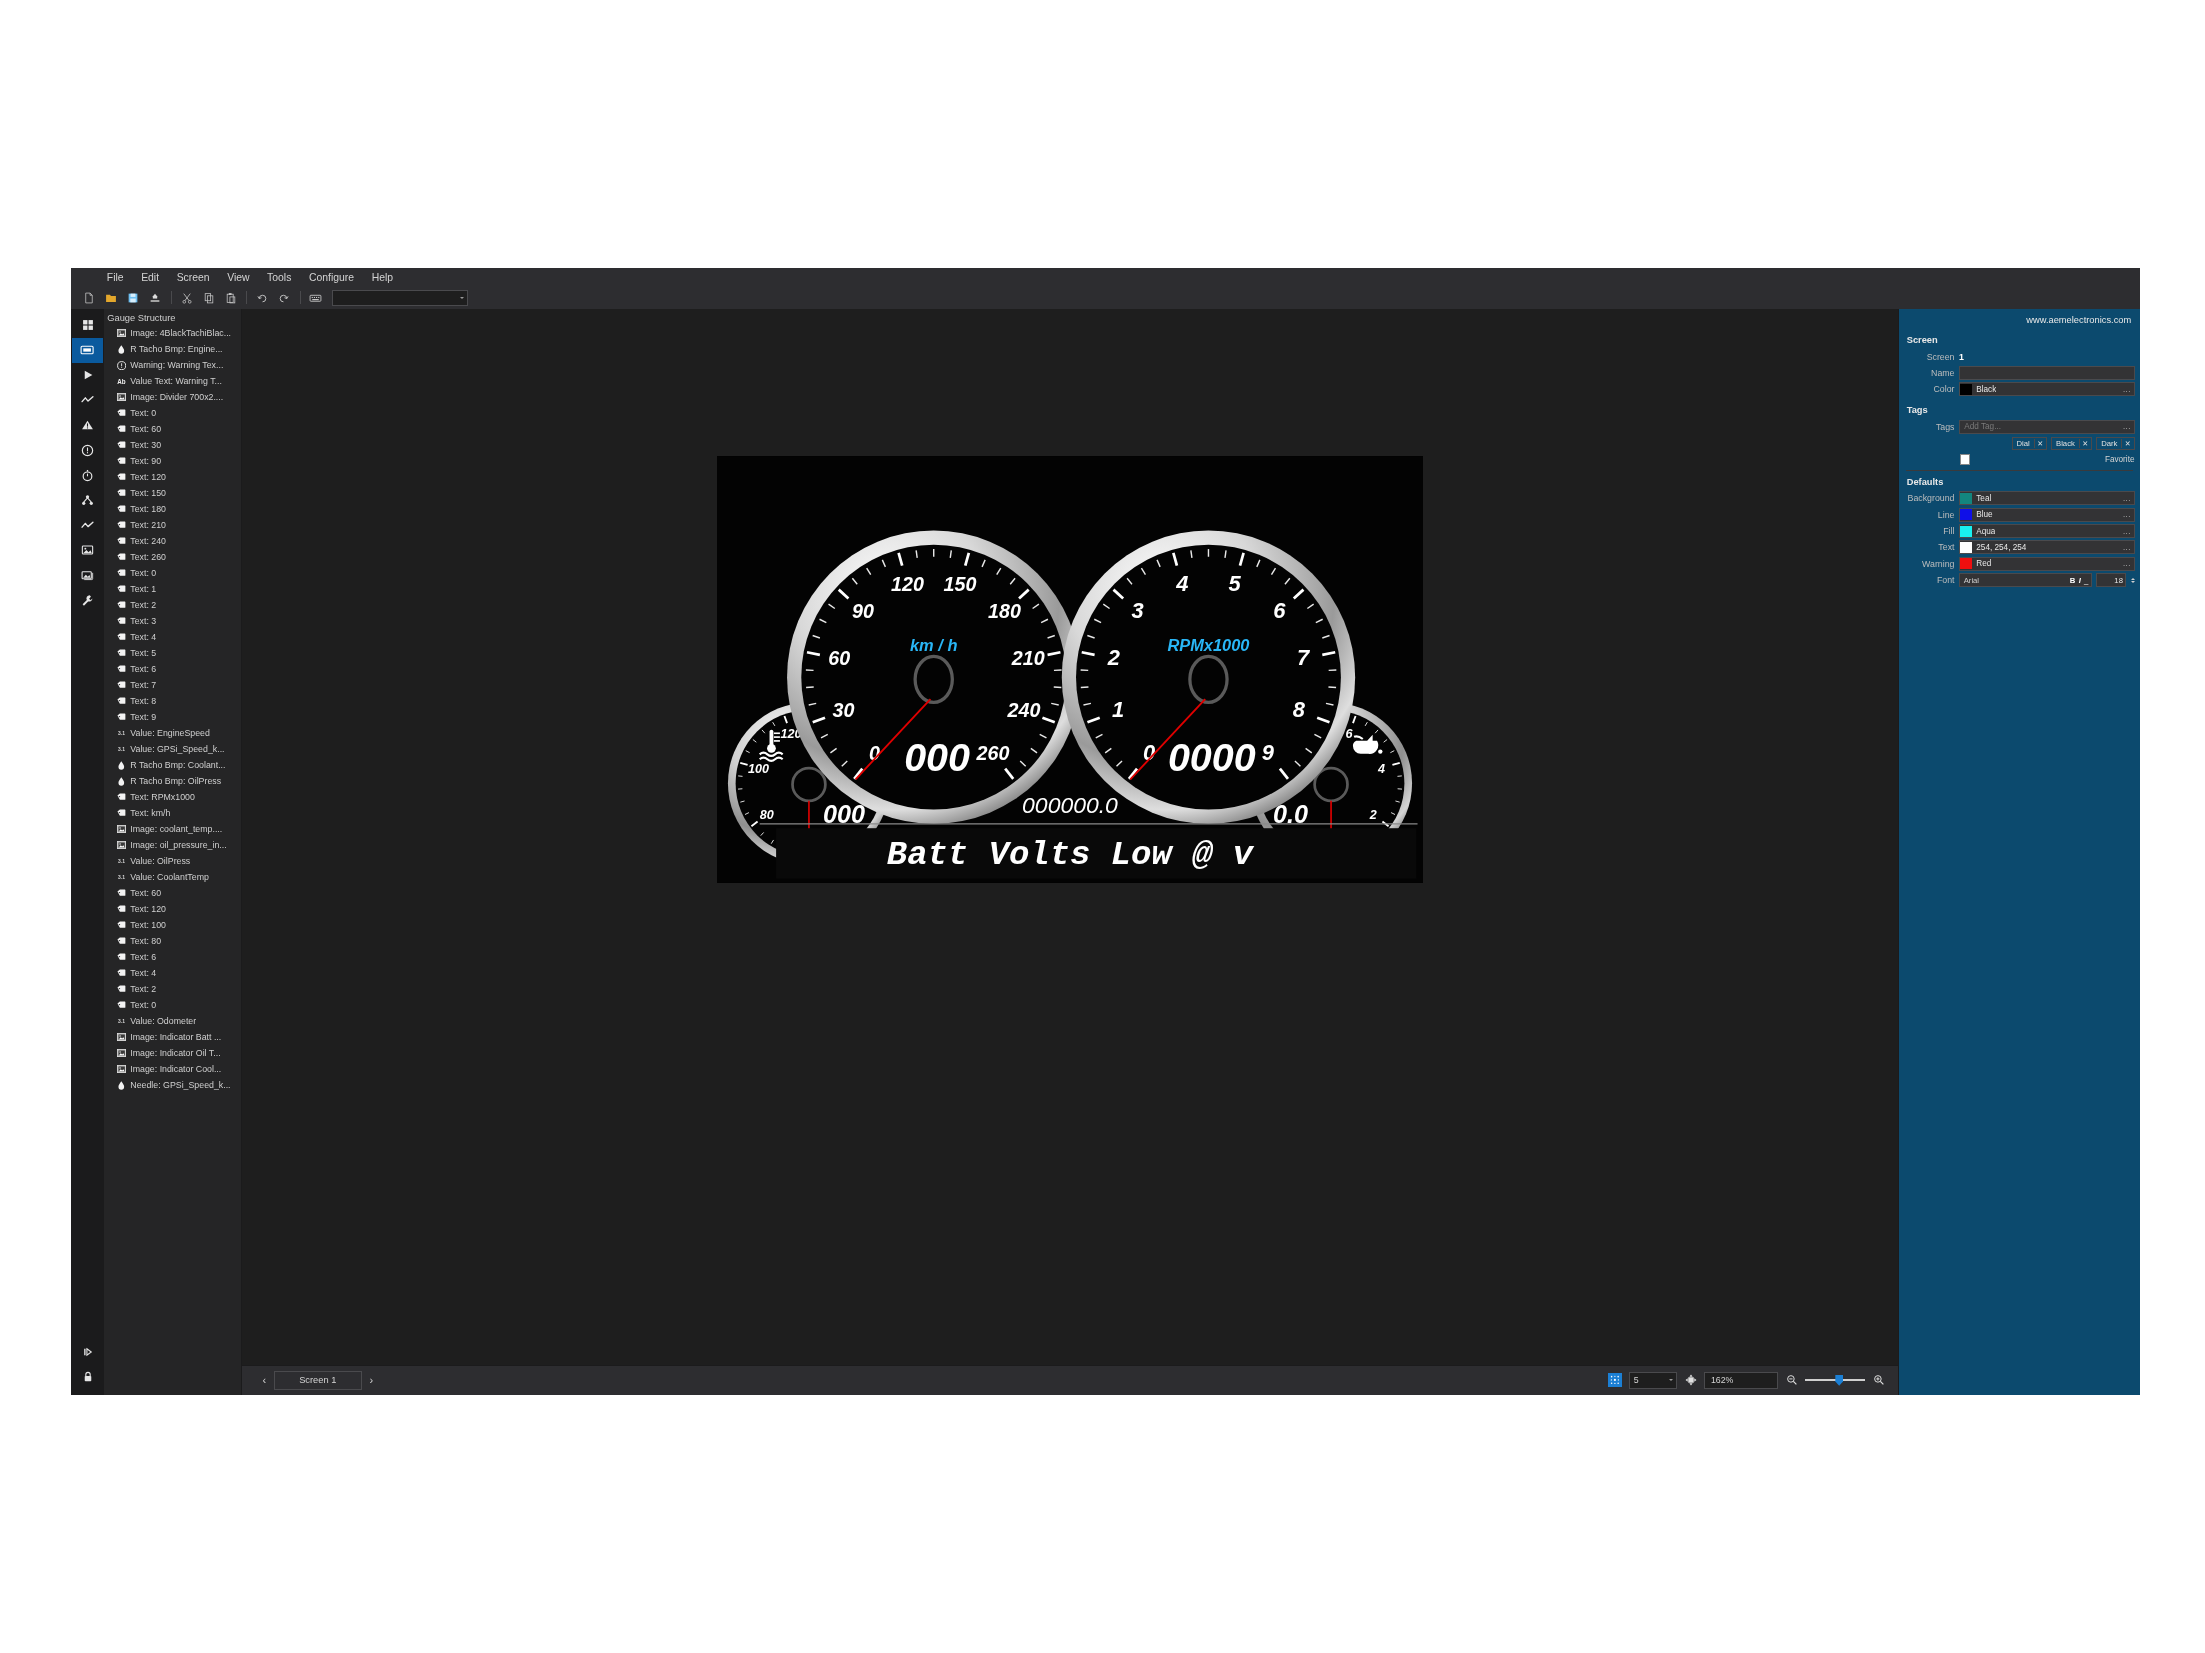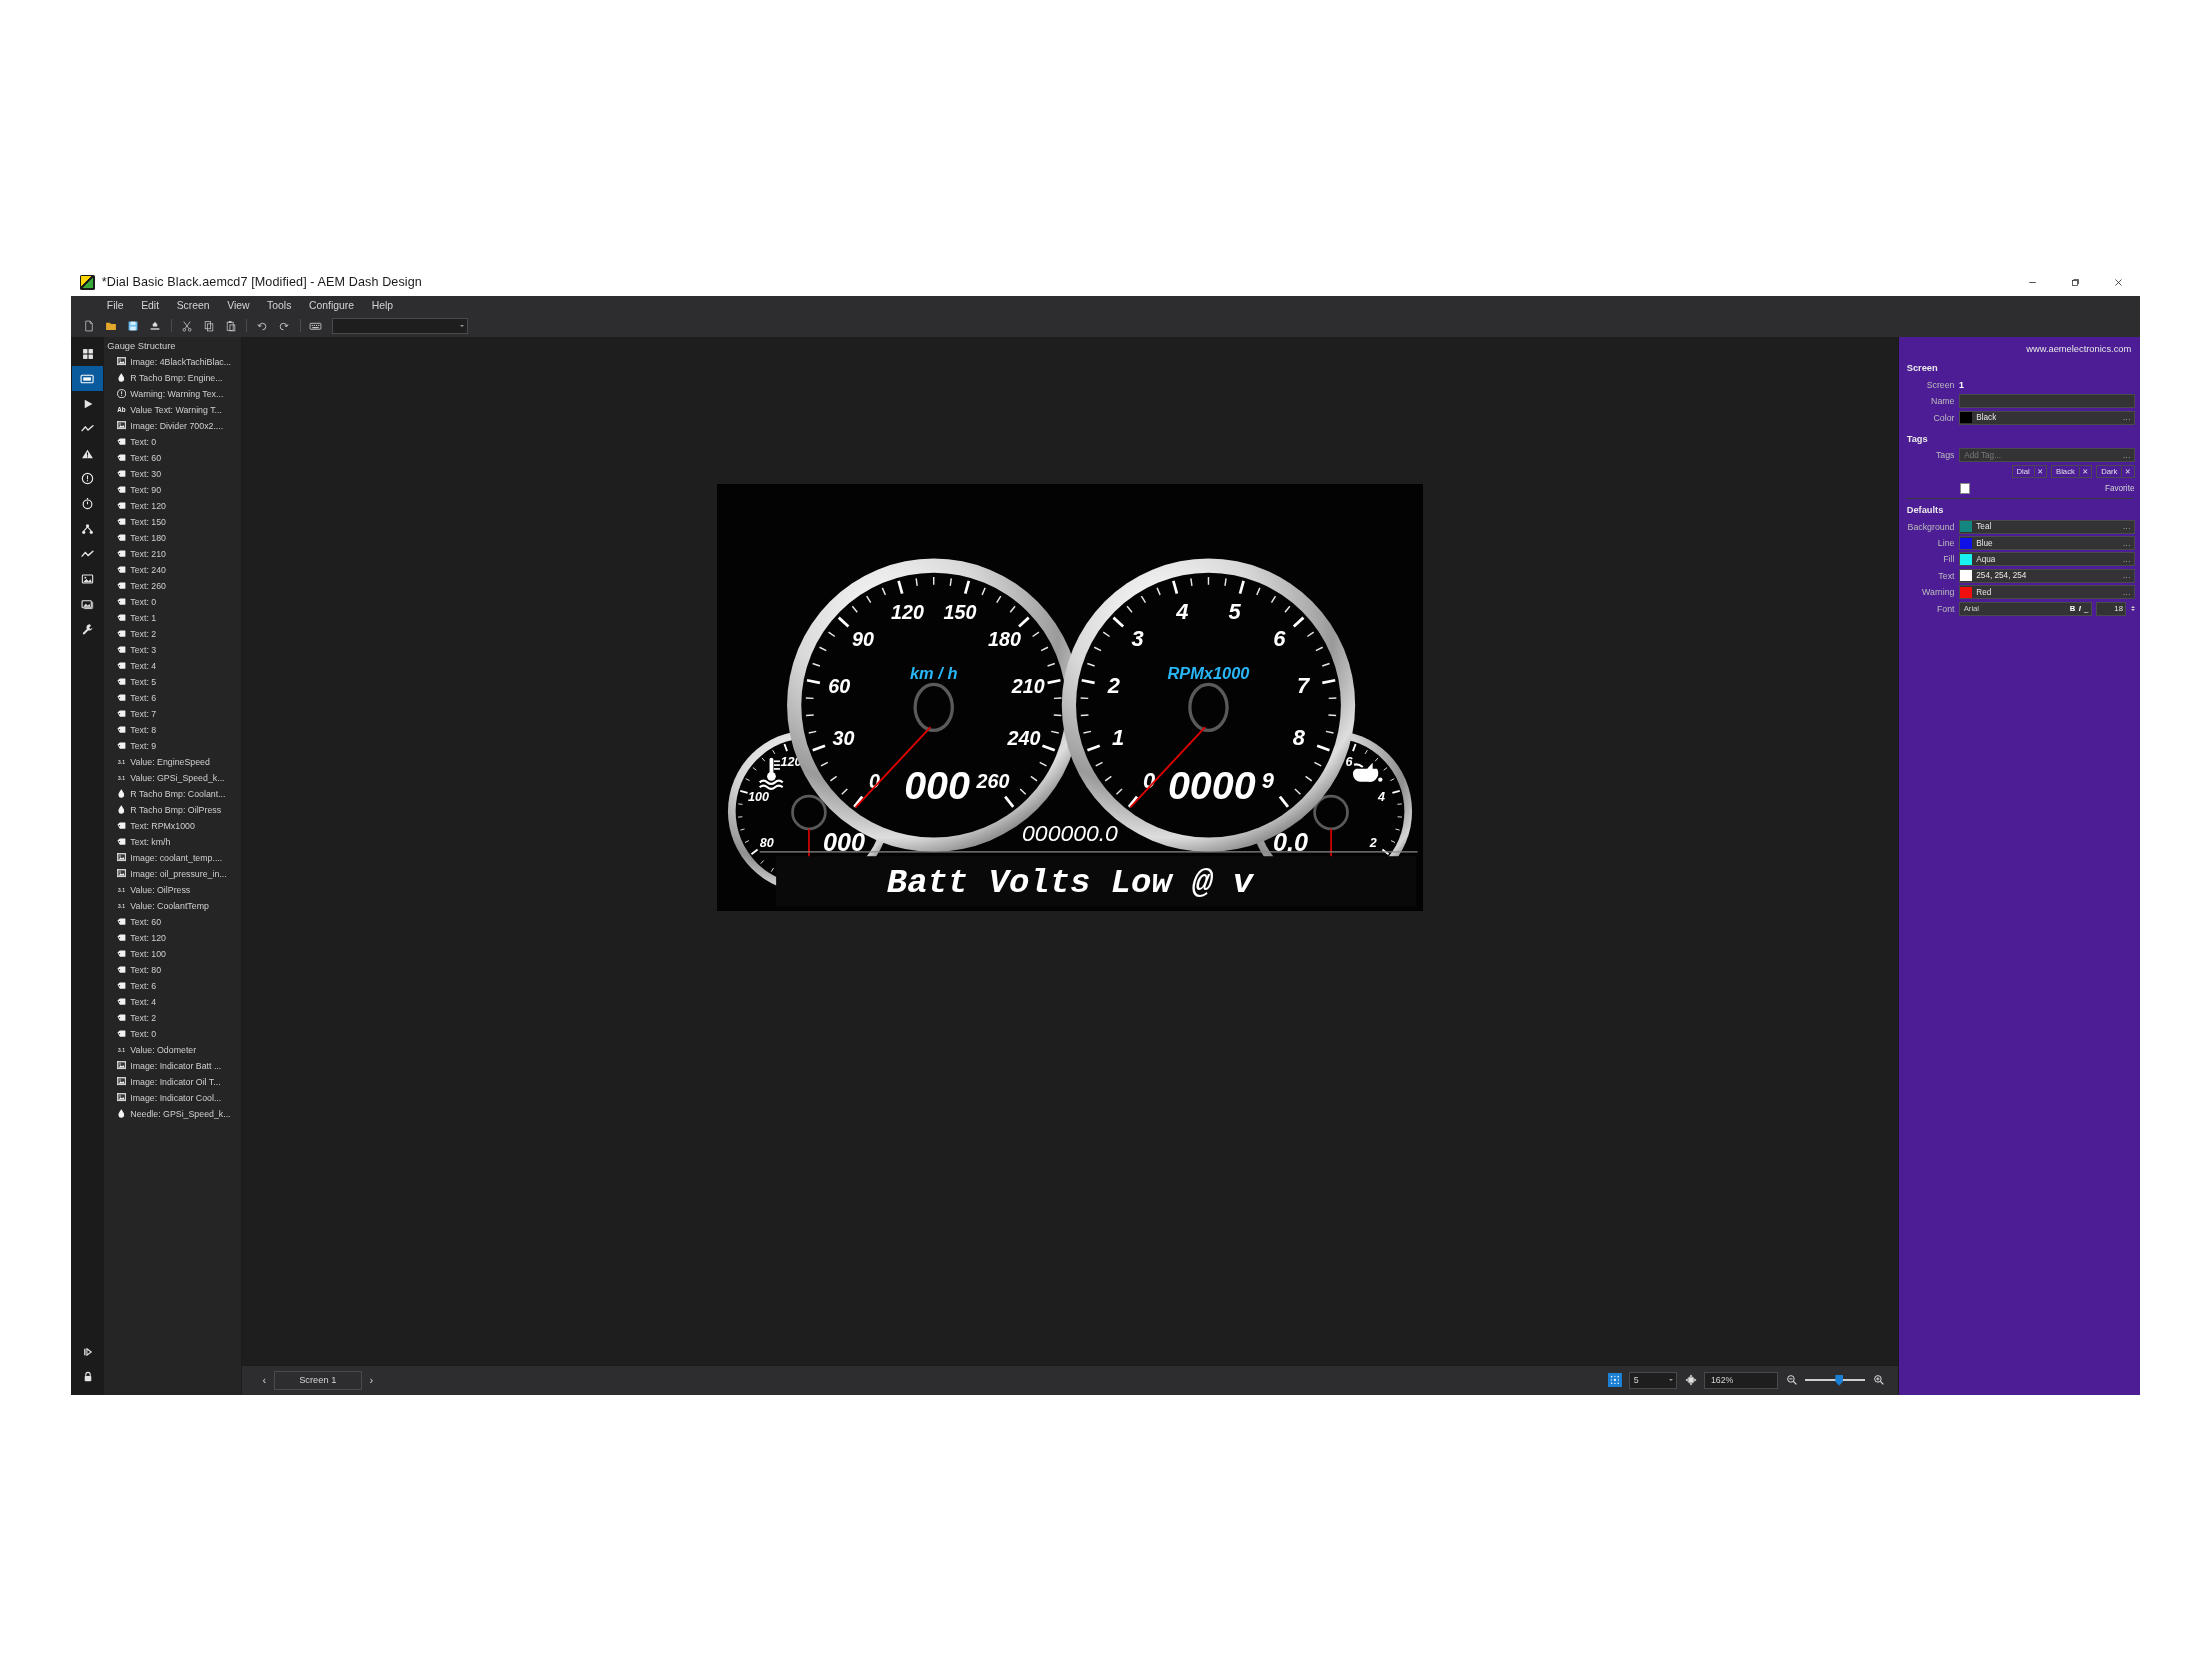--- a/index.html
+++ b/index.html
@@ -133,21 +133,21 @@
     display:flex; align-items:center; padding-left: 5.5px; font-size: 8.8px; color: #d4d4d4;
   }
   #zoom-slider { width: 60px; height: 15.3px; position: relative; display:flex; align-items:center; }
   #zoom-track { width: 60px; height: 2.2px; background: #cfcfcf; }
   #zoom-thumb {
     position: absolute; left: 30px; top: 2.2px; width: 7.7px; height: 11px; background: #1b7fd4;
     clip-path: polygon(0 0, 100% 0, 100% 62%, 50% 100%, 0 62%);
   }
   
   #props-panel {
-    width: 230px; background: #4c1d95; flex: 0 0 auto; border-left: 0.5px solid #1b1b1c;
+    width: 230px; background: #0c4a6e; flex: 0 0 auto; border-left: 0.5px solid #1b1b1c;
     padding: 0 5.5px; overflow: hidden;
   }
   #brand-url { font-size: 9.3px; color: #e8e8e8; text-align: right; padding: 6.6px 3.3px 7.7px 0; }
   .sec-head { font-size: 9.3px; color: #e8e8e8; font-weight: bold; padding: 2.2px 0 3.3px 2.2px; }
   .prow { display: flex; align-items: center; height: 16.4px; gap: 4.4px; }
   .plabel { width: 50px; text-align: right; font-size: 8.8px; color: #bdbdbd; flex: 0 0 auto; }
   .pvalue-static { font-size: 8.8px; color: #ffffff; font-weight: bold; }
   .pfield {
     flex: 1 1 auto; height: 12px; background: #333335; border: 0.5px solid #4a4a4d;
     display: flex; align-items: center; position: relative;
@@ -179,43 +179,20 @@
   #font-spin { display:flex; flex-direction:column; gap:1.1px; flex:0 0 auto; }
   #font-spin i { width:0;height:0;border-left:2.2px solid transparent;border-right:2.2px solid transparent; }
   #font-spin i.up { border-bottom:2.7px solid #cfcfcf; }
   #font-spin i.dn { border-top:2.7px solid #cfcfcf; }
 </style>
 </head>
 <body>
 
 <div id="app-window">
 
-  <div id="title-bar">
-    <div id="app-icon"></div>
-    <div id="title-text">*Dial Basic Black.aemcd7 [Modified] - AEM Dash Design</div>
-    <div id="window-controls">
-      <div class="win-btn">
-        <svg width="11" height="11" viewBox="0 0 20 20">
-            <line x1="4" y1="10" x2="16" y2="10" stroke="#222" stroke-width="1.4"></line>
-          </svg>
-      </div>
-      <div class="win-btn">
-        <svg width="11" height="11" viewBox="0 0 20 20">
-          <rect x="4.5" y="6.5" width="9" height="9" fill="none" stroke="#222" stroke-width="1.3"></rect>
-          <path d="M7 6.5 V4.5 H15.5 V13" fill="none" stroke="#222" stroke-width="1.3"></path>
-        </svg>
-      </div>
-      <div class="win-btn">
-        <svg width="11" height="11" viewBox="0 0 20 20">
-          <line x1="4.5" y1="4.5" x2="15.5" y2="15.5" stroke="#222" stroke-width="1.4"></line>
-          <line x1="15.5" y1="4.5" x2="4.5" y2="15.5" stroke="#222" stroke-width="1.4"></line>
-        </svg>
-      </div>
-    </div>
-  </div>
 
   <div id="menu-bar">
     <div class="menu-item">File</div>
     <div class="menu-item">Edit</div>
     <div class="menu-item">Screen</div>
     <div class="menu-item">View</div>
     <div class="menu-item">Tools</div>
     <div class="menu-item">Configure</div>
     <div class="menu-item">Help</div>
   </div>

